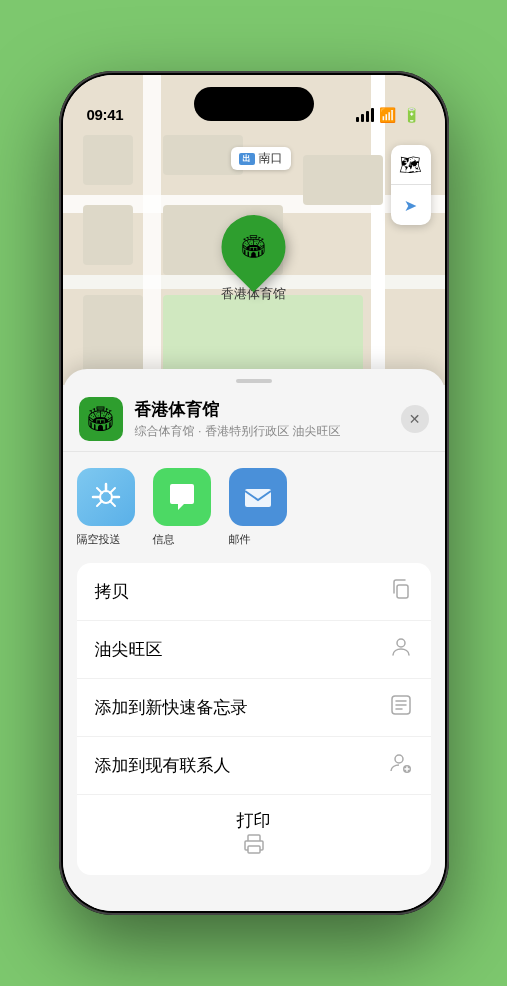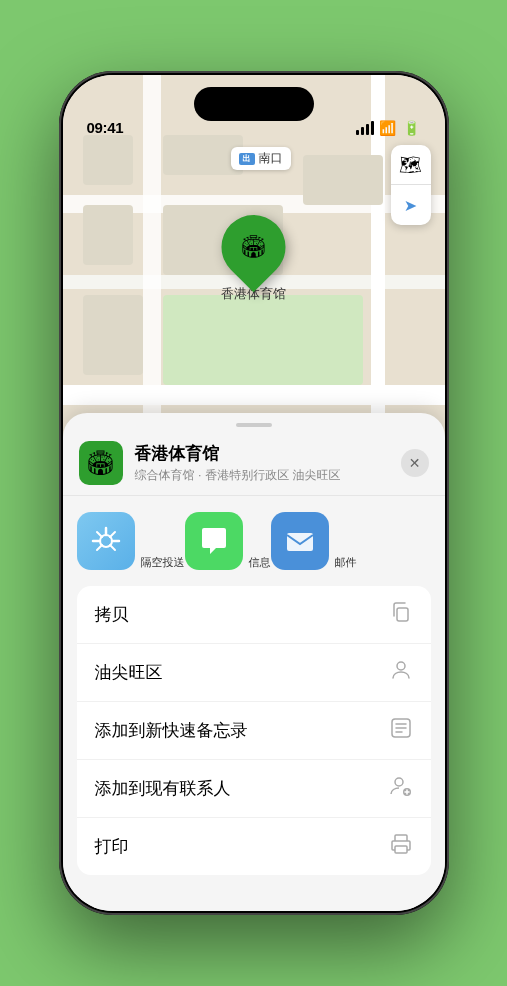--- a/index.html
+++ b/index.html
@@ -24,21 +24,21 @@
     .phone-screen {
       position: absolute;
       top: 4px; left: 4px; right: 4px; bottom: 4px;
       border-radius: 50px;
       overflow: hidden;
       background: #e8e8e8;
     }
     
     .status-bar {
       position: absolute;
-      top: 15px; left: 0; right: 0;
+      top: 2px; left: 0; right: 0;
       height: 54px;
       background: transparent;
       z-index: 100;
       display: flex;
       align-items: flex-end;
       justify-content: space-between;
       padding: 12px 24px 8px;
     }
     .status-time {
       font-size: 15px;
@@ -243,21 +243,22 @@
     }
     
     .share-row {
       display: flex;
       padding: 16px 14px 10px;
       gap: 0;
       overflow-x: auto;
     }
     .share-item {
       display: flex;
-      align-items: flex-end;
+      flex-direction: column;
+      align-items: flex-start;
       gap: 6px;
       min-width: 76px;
       flex-shrink: 0;
     }
     .share-icon-wrap {
       width: 58px;
       height: 58px;
       border-radius: 14px;
       display: flex;
       align-items: center;
@@ -456,21 +457,21 @@
           <span class="action-icon">
             <svg width="24" height="24" viewBox="0 0 24 24" fill="none" stroke="#aaa" stroke-width="1.5">
               <circle cx="10" cy="8" r="4"></circle>
               <path d="M2 20 C2 16 6 14 10 14"></path>
               <circle cx="18" cy="18" r="4" fill="#aaa" stroke="none"></circle>
               <path d="M16 18 L20 18 M18 16 L18 20" stroke="white" stroke-width="1.5" stroke-linecap="round"></path>
             </svg>
           </span>
         </div>
 
-        <div class="action-row" style="border-bottom:none;">
+        <div class="action-row" style="border-bottom:none;flex-direction:column;">
           <span class="action-label">打印</span>
           <span class="action-icon">
             <svg width="24" height="24" viewBox="0 0 24 24" fill="none" stroke="#aaa" stroke-width="1.5">
               <rect x="6" y="14" width="12" height="7" rx="1"></rect>
               <path d="M6 18 H4 a1 1 0 0 1 -1 -1 V10 a1 1 0 0 1 1 -1 H20 a1 1 0 0 1 1 1 v7 a1 1 0 0 1 -1 1 H18"></path>
               <path d="M6 9 V4 a1 1 0 0 1 1 -1 H17 a1 1 0 0 1 1 1 V9"></path>
             </svg>
           </span>
         </div>
       </div>

